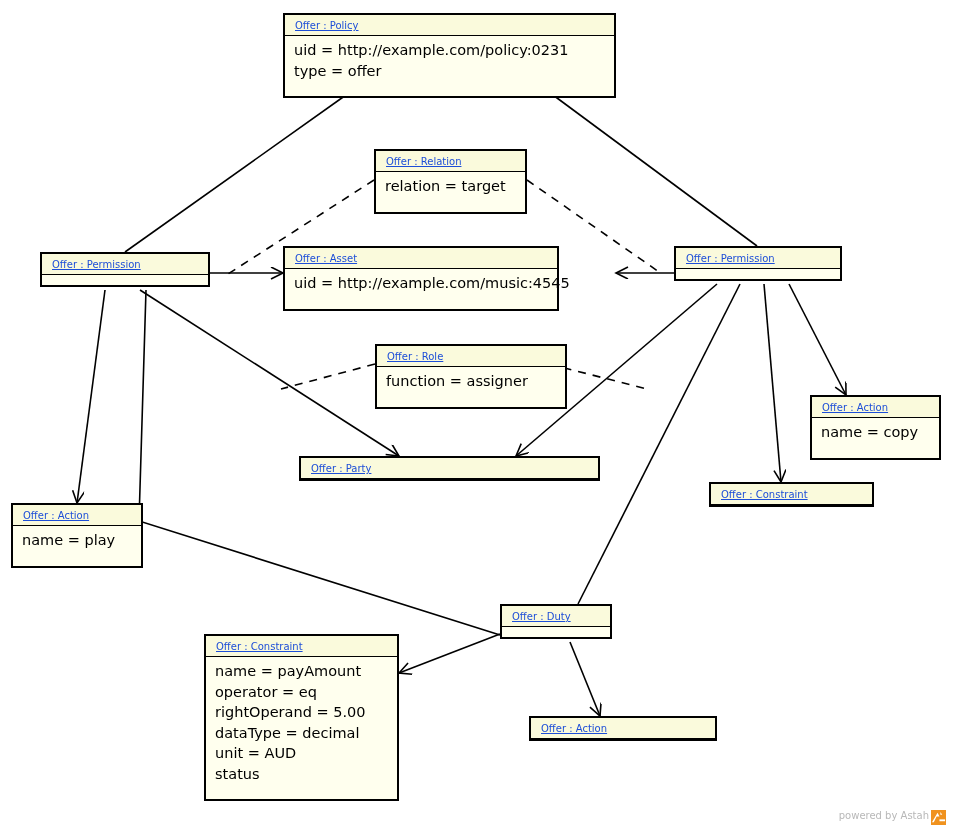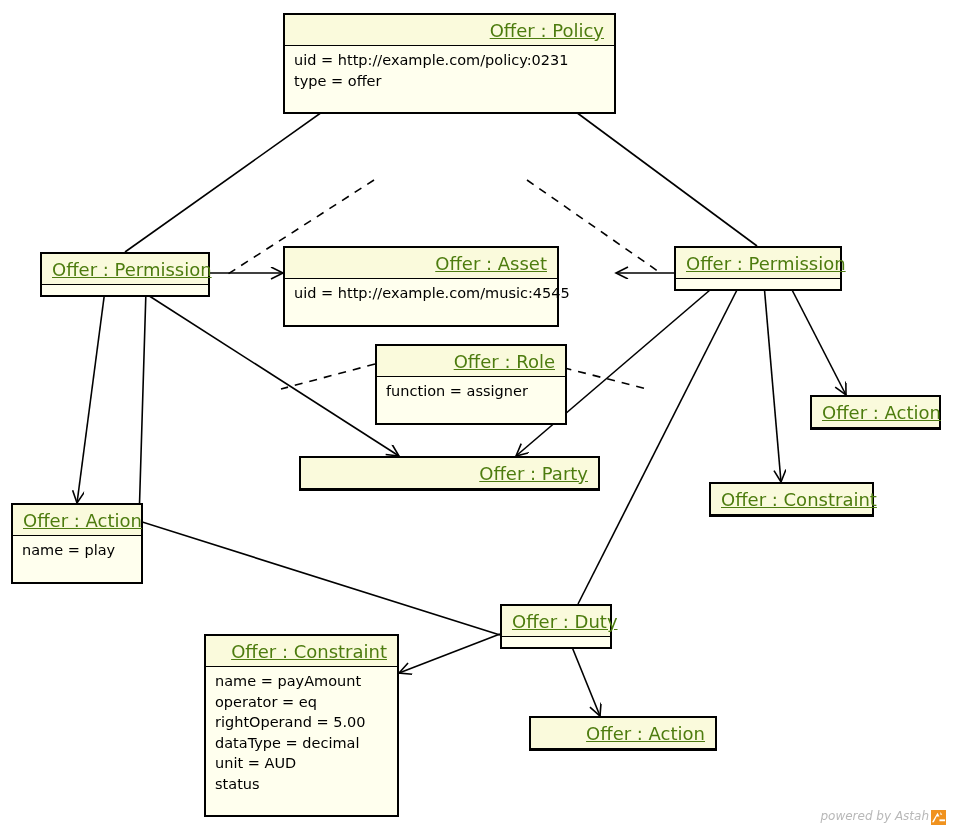--- a/index.html
+++ b/index.html
@@ -32,55 +32,54 @@
   .obj {
     position: absolute;
     box-sizing: border-box;
     border: 2px solid #000000;
     background: #ffffe8;
     z-index: 5;
   }
   .obj-title {
     box-sizing: border-box;
     background: #fafadc;
-    text-align: right;
-    font-size: 18px;
-    color: #4d7c0f;
+    text-align: left;
+    font-size: 10px;
+    color: #1d4ed8;
     padding: 5px 10px 4px 10px;
     border-bottom: 1px solid #000000;
     white-space: nowrap;
   }
   .obj-title span {
     text-decoration: underline;
   }
   .obj-body {
     box-sizing: border-box;
     background: #ffffee;
     font-size: 14.5px;
     color: #000000;
-    padding: 4px 9px 21px 9px;
+    padding: 4px 9px 15px 9px;
     line-height: 1.42;
     white-space: pre;
   }
   .obj-body.empty {
     padding: 0;
     height: 10px;
   }
   .watermark {
     position: absolute;
     right: 8px;
     bottom: 5px;
-    font-size: 12px;
+    font-size: 10px;
     color: #b8b8b8;
     font-family: "DejaVu Sans", sans-serif;
     display: flex;
     align-items: center;
     gap: 2px;
     z-index: 20;
-    font-style: italic;
   }
   .astah-logo {
     display: inline-block;
     width: 15px;
     height: 15px;
     position: relative;
     top: 2px;
   }
 </style>
 </head>
@@ -130,20 +129,24 @@
       <path d="M 570 642 L 600 716" marker-end="url(#openArrow)"></path>
     </g>
   </svg>
 
   <div class="obj" style="left:283px; top:13px; width:333px;">
     <div class="obj-title"><span>Offer : Policy</span></div>
     <div class="obj-body">uid = http://example.com/policy:0231
 type = offer</div>
   </div>
 
+  <div class="obj" style="left:374px; top:149px; width:153px;">
+    <div class="obj-title"><span>Offer : Relation</span></div>
+    <div class="obj-body">relation = target</div>
+  </div>
 
   <div class="obj" style="left:40px; top:252px; width:170px;">
     <div class="obj-title"><span>Offer : Permission</span></div>
     <div class="obj-body empty"></div>
   </div>
 
   <div class="obj" style="left:283px; top:246px; width:276px;">
     <div class="obj-title"><span>Offer : Asset</span></div>
     <div class="obj-body">uid = http://example.com/music:4545</div>
   </div>
@@ -153,20 +156,21 @@
     <div class="obj-body empty"></div>
   </div>
 
   <div class="obj" style="left:375px; top:344px; width:192px;">
     <div class="obj-title"><span>Offer : Role</span></div>
     <div class="obj-body">function = assigner</div>
   </div>
 
   <div class="obj" style="left:810px; top:395px; width:131px;">
     <div class="obj-title"><span>Offer : Action</span></div>
+    <div class="obj-body">name = copy</div>
   </div>
 
   <div class="obj" style="left:299px; top:456px; width:301px;">
     <div class="obj-title"><span>Offer : Party</span></div>
   </div>
 
   <div class="obj" style="left:709px; top:482px; width:165px;">
     <div class="obj-title"><span>Offer : Constraint</span></div>
   </div>
 

